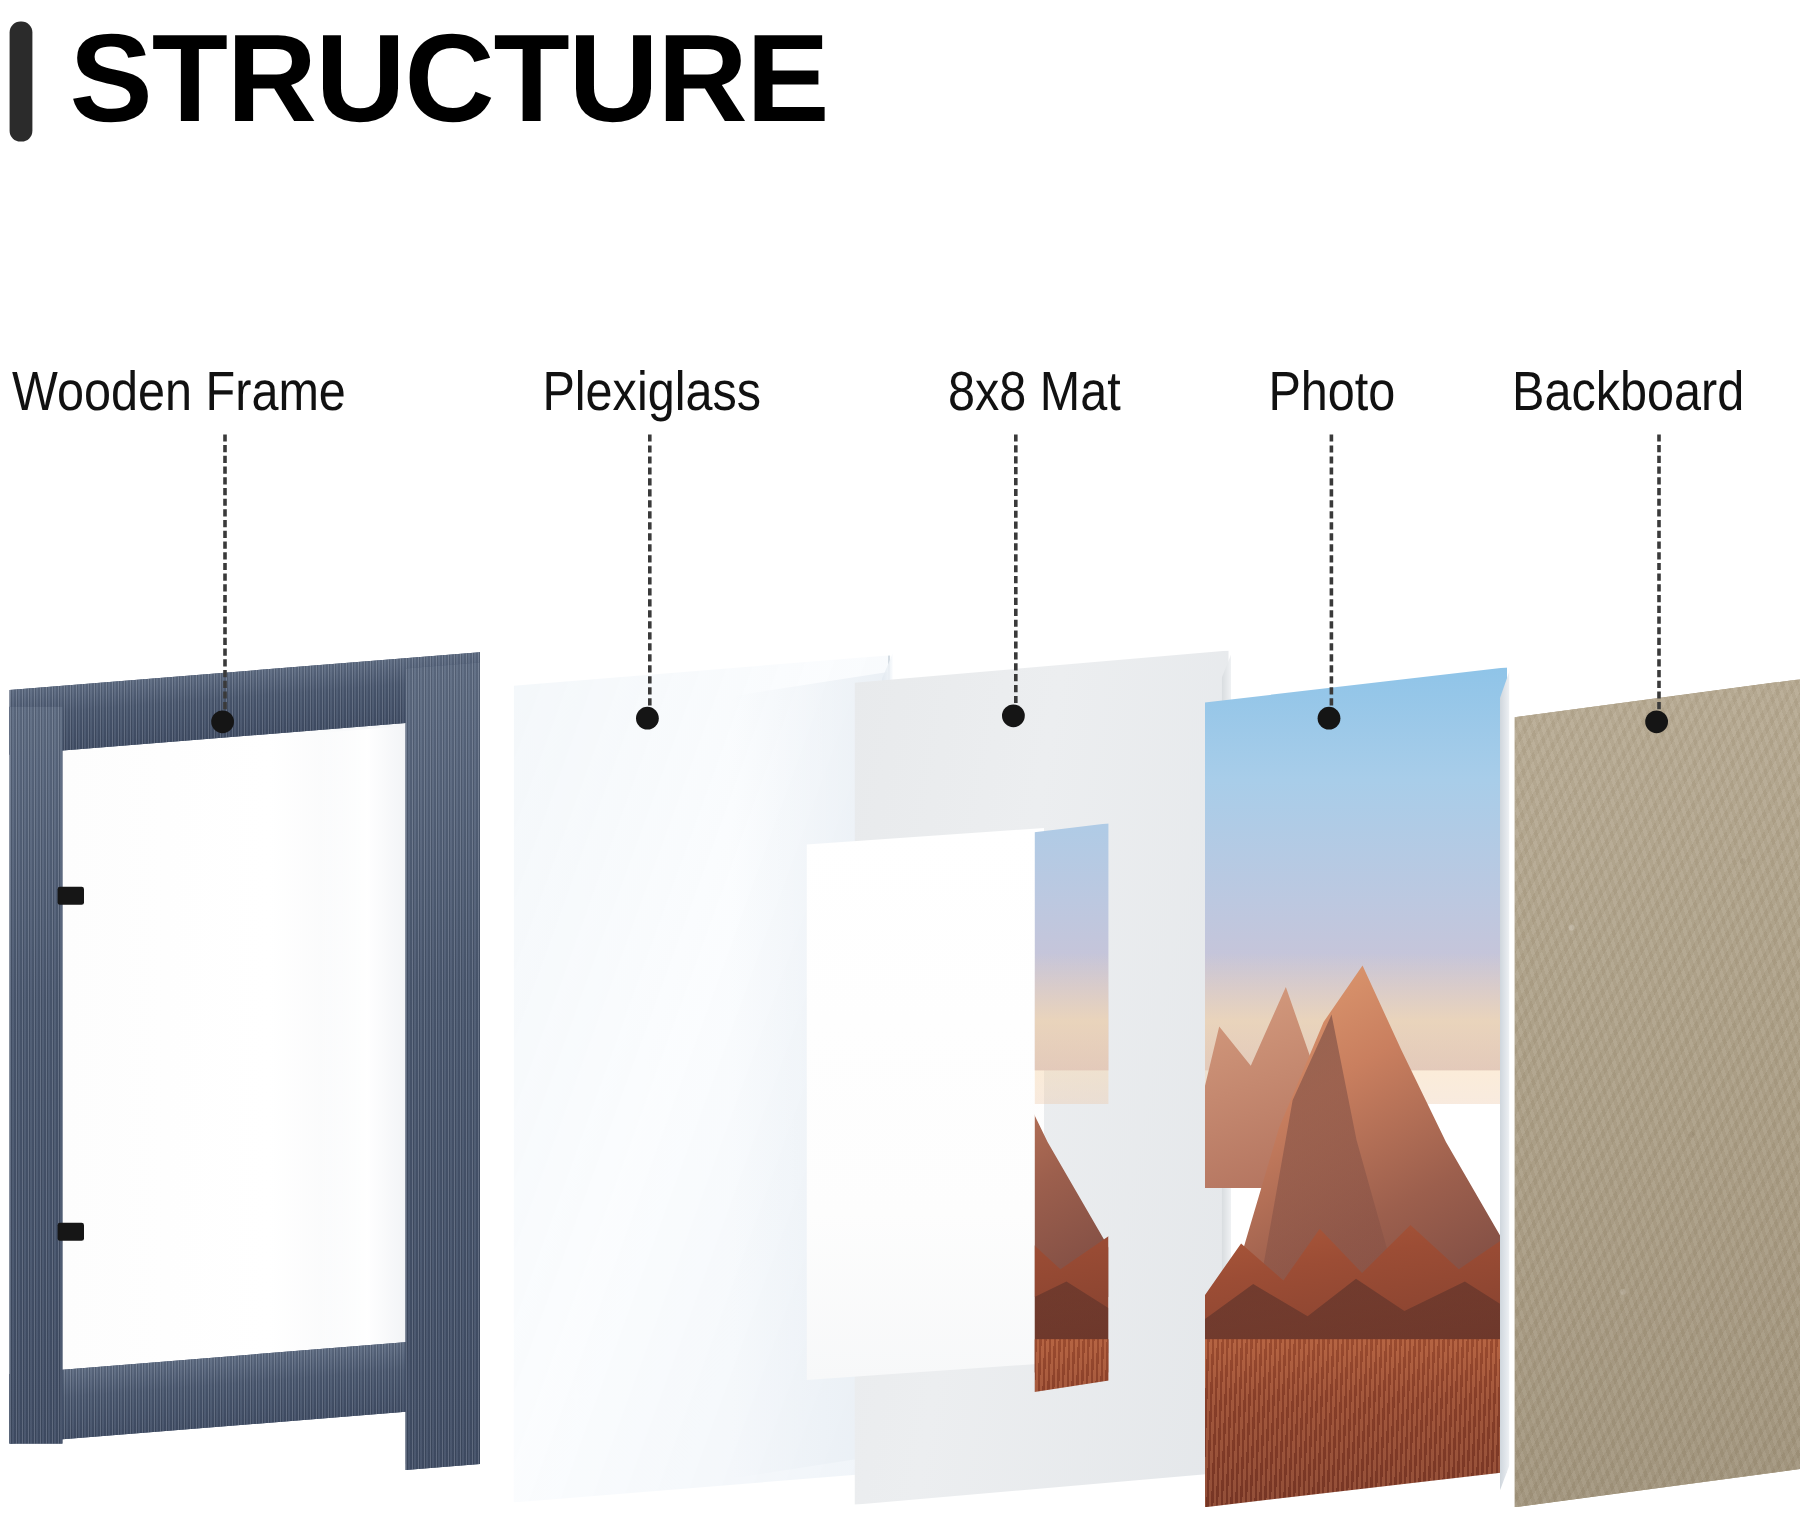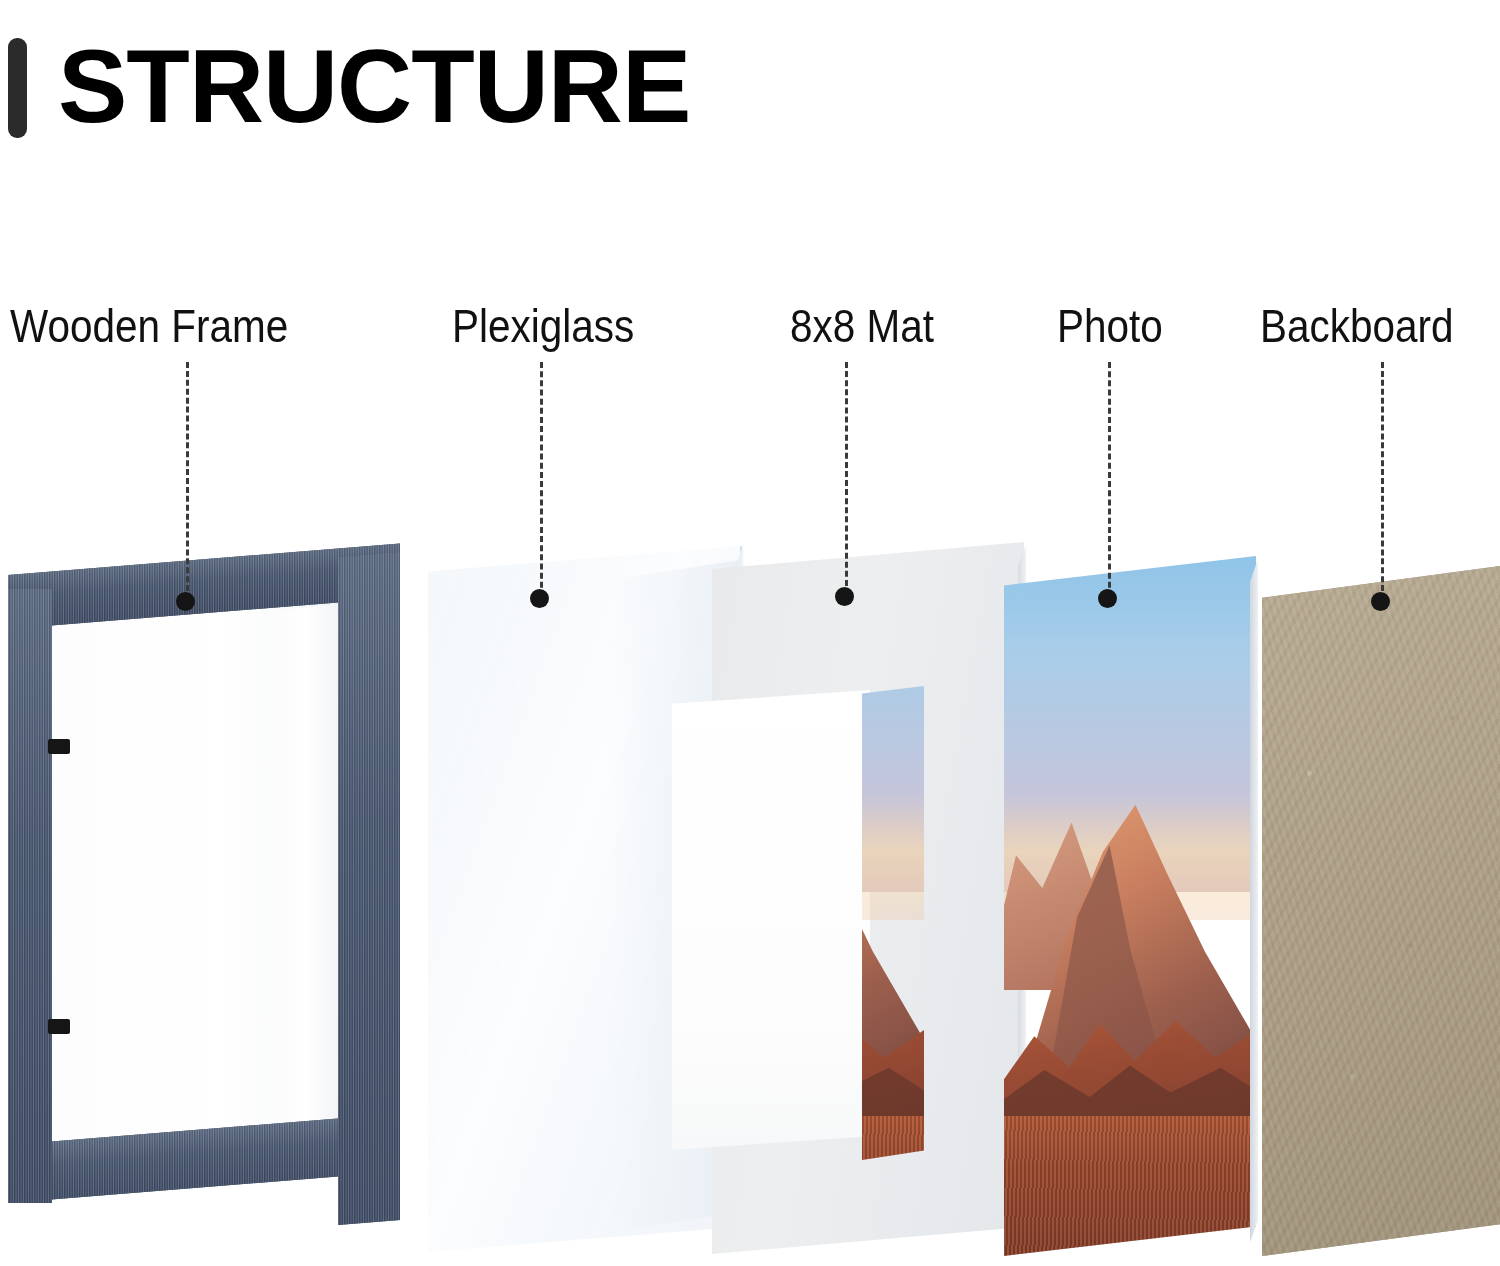--- a/index.html
+++ b/index.html
@@ -1,20 +1,20 @@
 <!DOCTYPE html>
 <html><head>
 <meta charset="utf-8">
 <style>
   html,body{margin:0;padding:0;background:#fff;}
   body{width:1500px;height:1266px;position:relative;overflow:hidden;
        font-family:"Liberation Sans","DejaVu Sans",sans-serif;}
 
   
-  #title-row{position:absolute;left:0;top:0;width:1376px;height:140px;margin-top:20px;}
+  #title-row{position:absolute;left:0;top:0;width:1376px;height:140px;}
   #title-accent{position:absolute;left:8px;top:18px;width:19px;height:100px;
                 background:#2b2b2b;border-radius:9px;}
   #title-text{position:absolute;left:58px;top:4px;font-size:104px;line-height:124px;
               font-weight:bold;color:#000;letter-spacing:-1px;
               font-family:"Liberation Sans","DejaVu Sans",sans-serif;}
 
   
   .label{position:absolute;font-size:46px;line-height:52px;color:#111;
          white-space:nowrap;transform:scaleX(.88);transform-origin:left center;}
 

